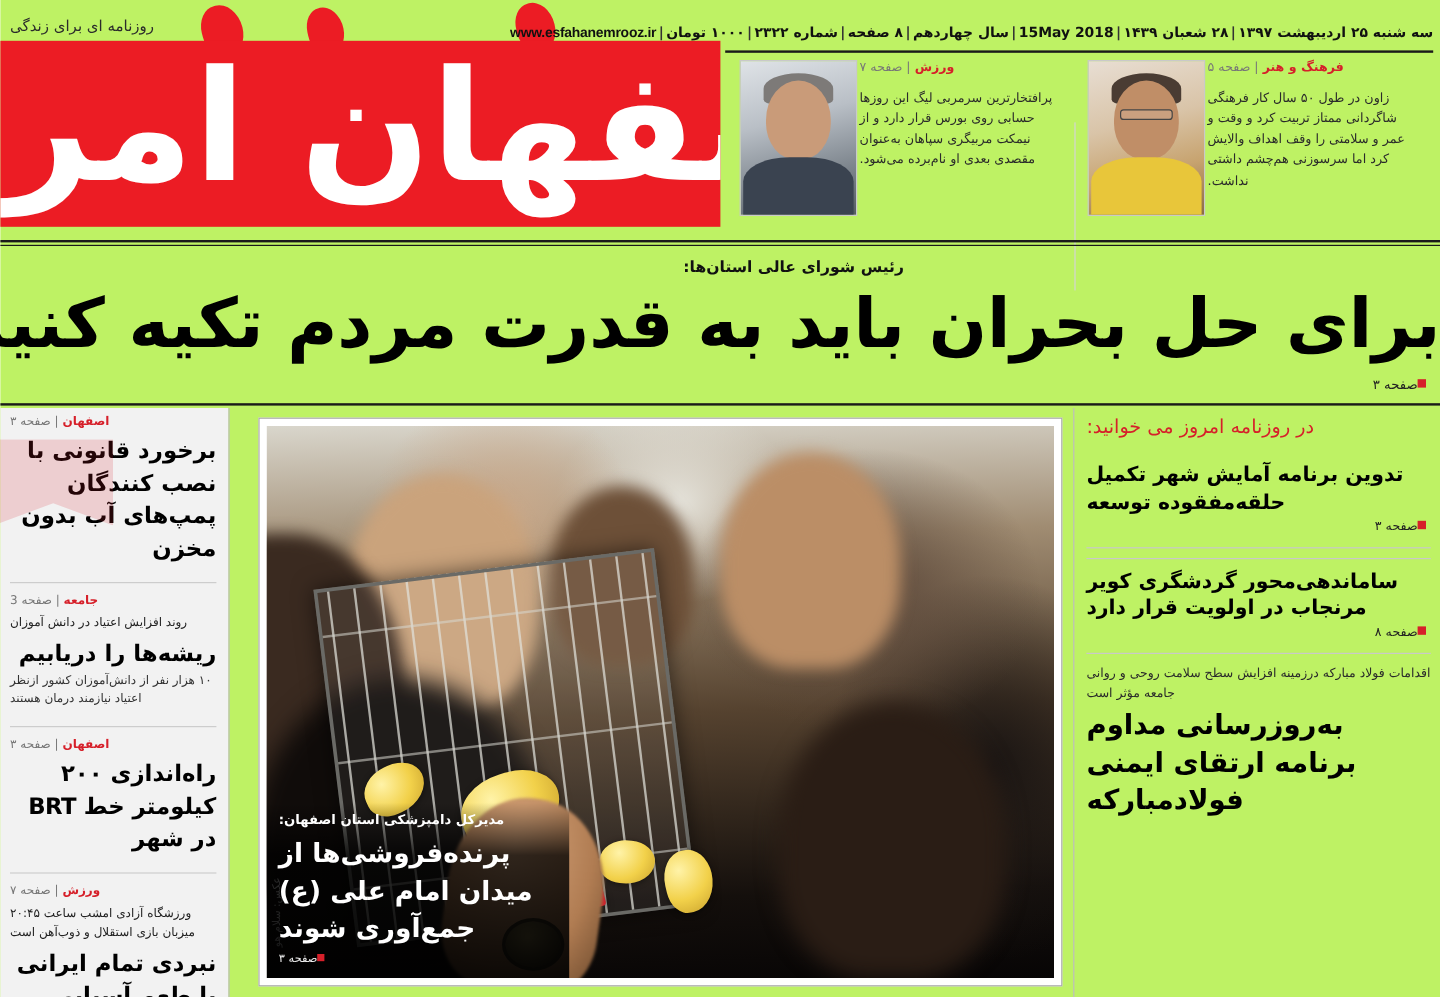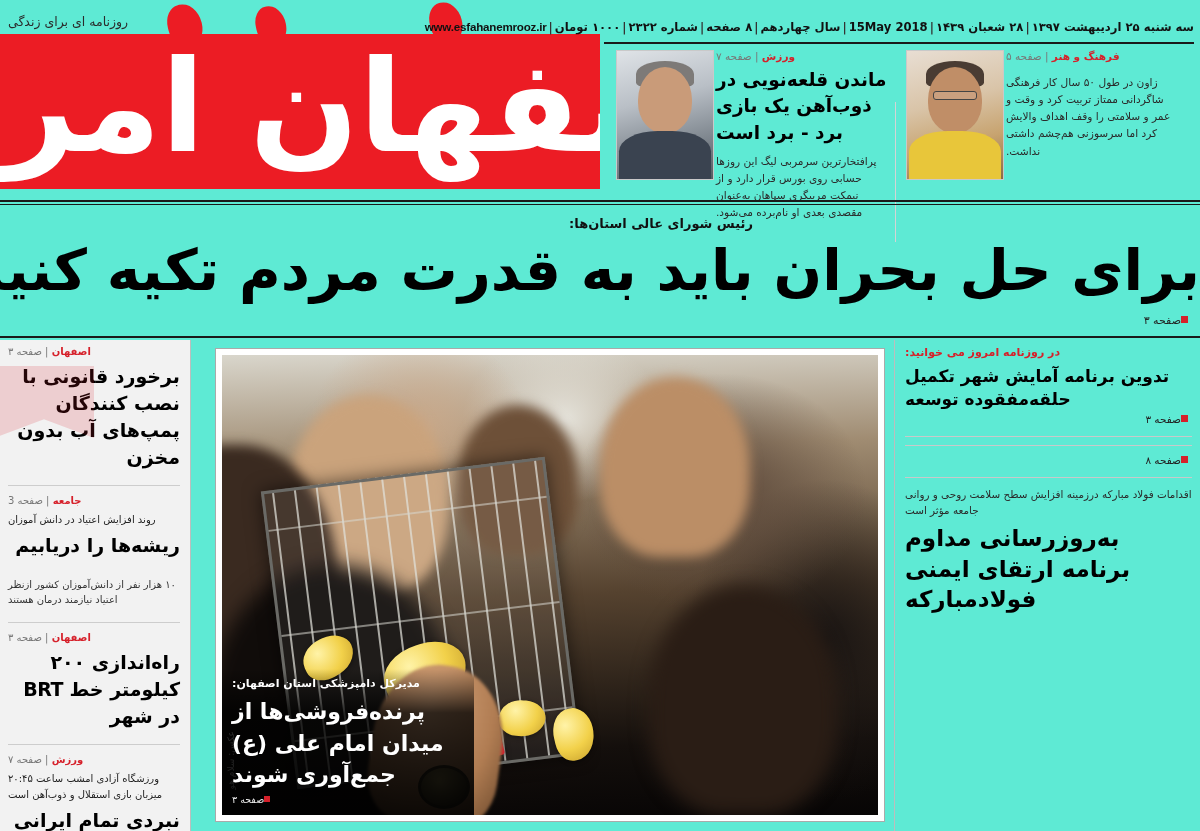--- a/index.html
+++ b/index.html
@@ -6,21 +6,21 @@
   * { box-sizing: border-box; margin: 0; padding: 0; }
   html, body {
     width: 1200px; height: 831px;
     background: #ffffff;
     font-family: "DejaVu Sans", "Liberation Sans", sans-serif;
     overflow: hidden;
   }
   #page {
     position: relative;
     width: 1200px; height: 831px;
-    background: #5eead4;
+    background: #bef264;
     direction: rtl;
   }
   .masthead-block {
     position: absolute; top: 0; left: 0;
     width: 600px; height: 196px;
   }
   .tagline {
     position: absolute; top: 14px; left: 8px;
     font-size: 12.5px; color: #2b2b2b;
     letter-spacing: .2px; white-space: nowrap;
@@ -192,22 +192,22 @@
     position: relative; background: #f2f2f2;
   }
   .vline {
     position: absolute; top: 0; width: 1px; height: 491px; background: #bdbdbd;
   }
   .vline-a { right: 305px; }
   .vline-b { left: 190px; }
 
   
   .r-intro {
-    font-size: 11px; color: #d6202a; text-align: left; font-weight: bold;
-    margin-bottom: 6px;
+    font-size: 16px; color: #d6202a; text-align: left; font-weight: normal;
+    margin-bottom: 20px;
   }
   .r-item { padding-bottom: 6px; }
   .r-kicker { font-size: 10.5px; color: #222; text-align: left; margin-bottom: 3px; }
   .r-title {
     font-size: 17px; font-weight: bold; color: #000;
     line-height: 1.34; text-align: left; letter-spacing: -.7px;
   }
   .r-title.sm { font-size: 23px; }
   .r-desc { font-size: 10.4px; color: #2a2a2a; line-height: 1.6; text-align: left; margin-bottom: 4px;}
   .r-pageref {
@@ -309,21 +309,21 @@
   .l-sec {
     font-size: 10px; text-align: left; margin-bottom: 6px; white-space: nowrap;
   }
   .l-sec .cat { color: #d6202a; font-weight: bold; }
   .l-sec .pg { color: #777; }
   .l-title {
     font-size: 19px; font-weight: bold; color: #000;
     line-height: 1.42; text-align: right; letter-spacing: -.5px;
   }
   .l-kicker { font-size: 10px; color: #222; line-height: 1.58; text-align: left; margin-bottom: 4px; }
-  .l-desc { font-size: 10px; color: #333; line-height: 1.58; text-align: left; margin-top: 18px; }
+  .l-desc { font-size: 10px; color: #333; line-height: 1.58; text-align: left; margin-top: 1px; }
   .l-hr { height: 1px; background: #cdcdcd; margin: 10px 0 9px; }
 
   .ribbon {
     position: absolute; top: 26px; left: -6px;
     width: 100px; height: 72px;
     background: rgba(214,32,42,.17);
     clip-path: polygon(0 0, 100% 0, 100% 100%, 50% 74%, 0 100%);
     pointer-events: none;
   }
 </style>
@@ -368,21 +368,20 @@
       <div class="teaser-photo p1">
         <div class="hair"></div>
           <div class="face"></div>
         <div class="body-shape"></div>
       </div>
       <div class="teaser-text">
         <div class="sec-label">
           <span class="cat">ورزش</span>
           <span class="pg">| </span><span class="pg">صفحه ۷</span>
         </div>
-        <div class="teaser-title">ماندن قلعه‌نویی در ذوب‌آهن یک بازی برد - برد است</div>
         <div class="teaser-desc">پرافتخارترین سرمربی لیگ این روزها حسابی روی بورس قرار دارد و از نیمکت مربیگری سپاهان به‌عنوان مقصدی بعدی او نام‌برده می‌شود.</div>
       </div>
     </div>
   </div>
   <div class="rule-under-teasers"></div>
   <div class="rule-under-teasers2"></div>
 
   <div class="lead">
     <div class="lead-kicker">رئیس شورای عالی استان‌ها:</div>
     <div class="lead-title">برای حل بحران باید به قدرت مردم تکیه کنیم</div>
@@ -401,20 +400,21 @@
         <div class="r-title">تدوین برنامه آمایش شهر تکمیل حلقه‌مفقوده توسعه</div>
         <div class="r-pageref">
           <span class="bullet"></span><span>صفحه ۳</span>
         </div>
       </div>
       <div class="hr-thin"></div>
 
       <div class="hr-thin"></div>
 
       <div class="r-item">
+        <div class="r-title">ساماندهی‌محور گردشگری کویر مرنجاب در اولویت قرار دارد</div>
         <div class="r-pageref">
           <span class="bullet"></span><span>صفحه ۸</span>
         </div>
       </div>
       <div class="hr-thin"></div>
 
       <div class="r-item">
         <div class="r-desc">اقدامات فولاد مبارکه درزمینه افزایش سطح سلامت روحی و روانی جامعه مؤثر است</div>
         <div class="r-title sm">به‌روزرسانی مداوم برنامه ارتقای ایمنی فولادمبارکه</div>
 

